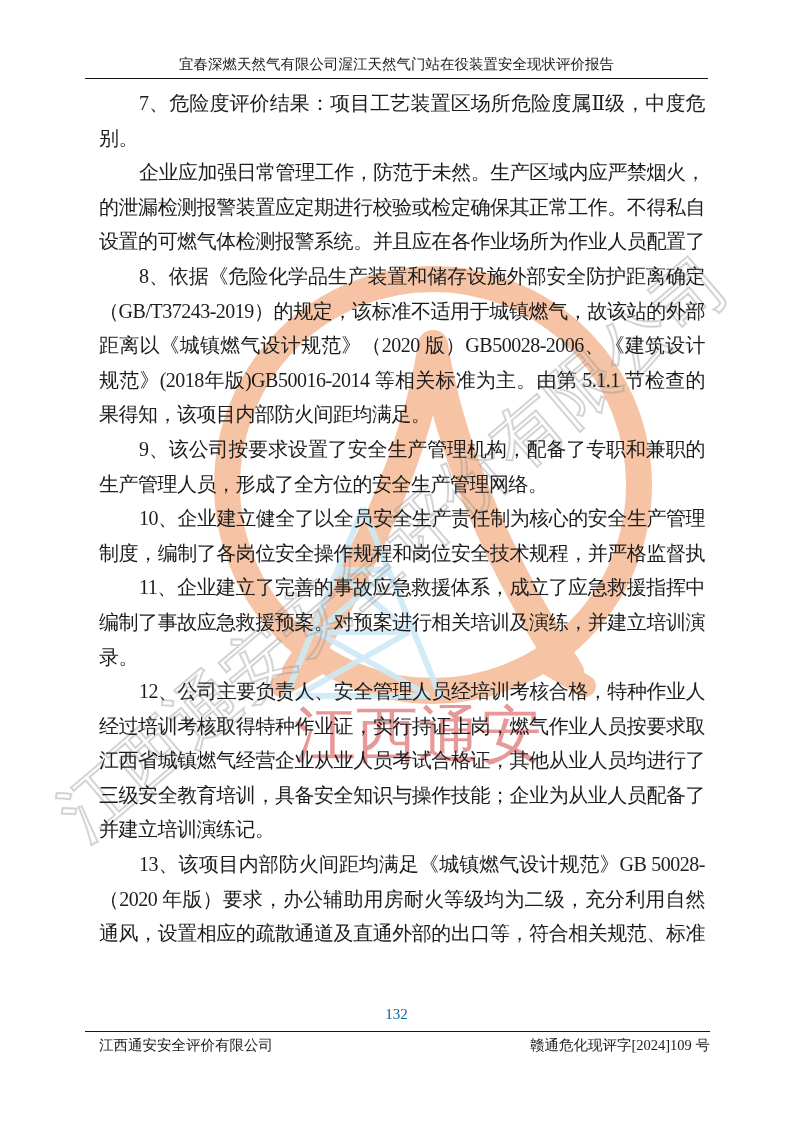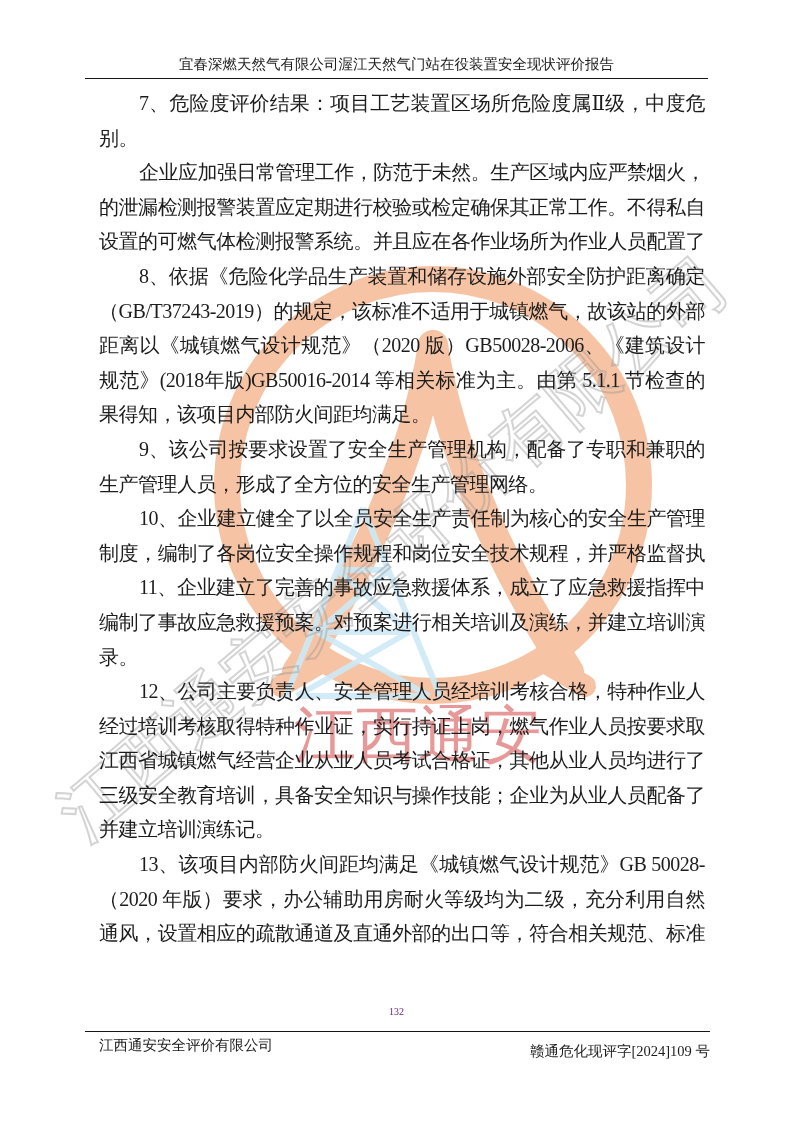--- a/index.html
+++ b/index.html
@@ -9,29 +9,29 @@
     font-family:"Liberation Serif","DejaVu Serif",serif;color:#1c1c1c;
   }
   
   #hdr{
     position:absolute;left:85px;top:53px;width:623px;height:24px;
     text-align:center;font-size:14.5px;line-height:22px;color:#1c1c1c;
   }
   #hdr-rule{position:absolute;left:85px;top:78px;width:623px;height:0;border-top:1.4px solid #161616;}
   #pagenum{
     position:absolute;left:0;top:1006px;width:793px;text-align:center;
-    font-size:10px;color:#701a75;
+    font-size:15px;color:#0369a1;
   }
   #ftr-rule{position:absolute;left:85px;top:1031px;width:625px;height:0;border-top:1.4px solid #161616;}
   #ftr{
     position:absolute;left:99px;top:1035px;width:611px;height:22px;
     font-size:14.5px;line-height:20px;
   }
   #ftr .l{float:left;}
-  #ftr .r{float:right;margin-top:6px;}
+  #ftr .r{float:right;}
   
   #bodytext{
     position:absolute;left:99px;top:86px;width:606px;z-index:3;
   }
   .ln{
     height:34.6px;line-height:34.6px;font-size:20px;
     letter-spacing:-0.5px;white-space:nowrap;overflow:visible;
   }
   .ln.full{text-align:justify;text-align-last:justify;white-space:normal;height:34.6px;overflow:hidden;}
   .ln.ind{text-indent:40px;}

